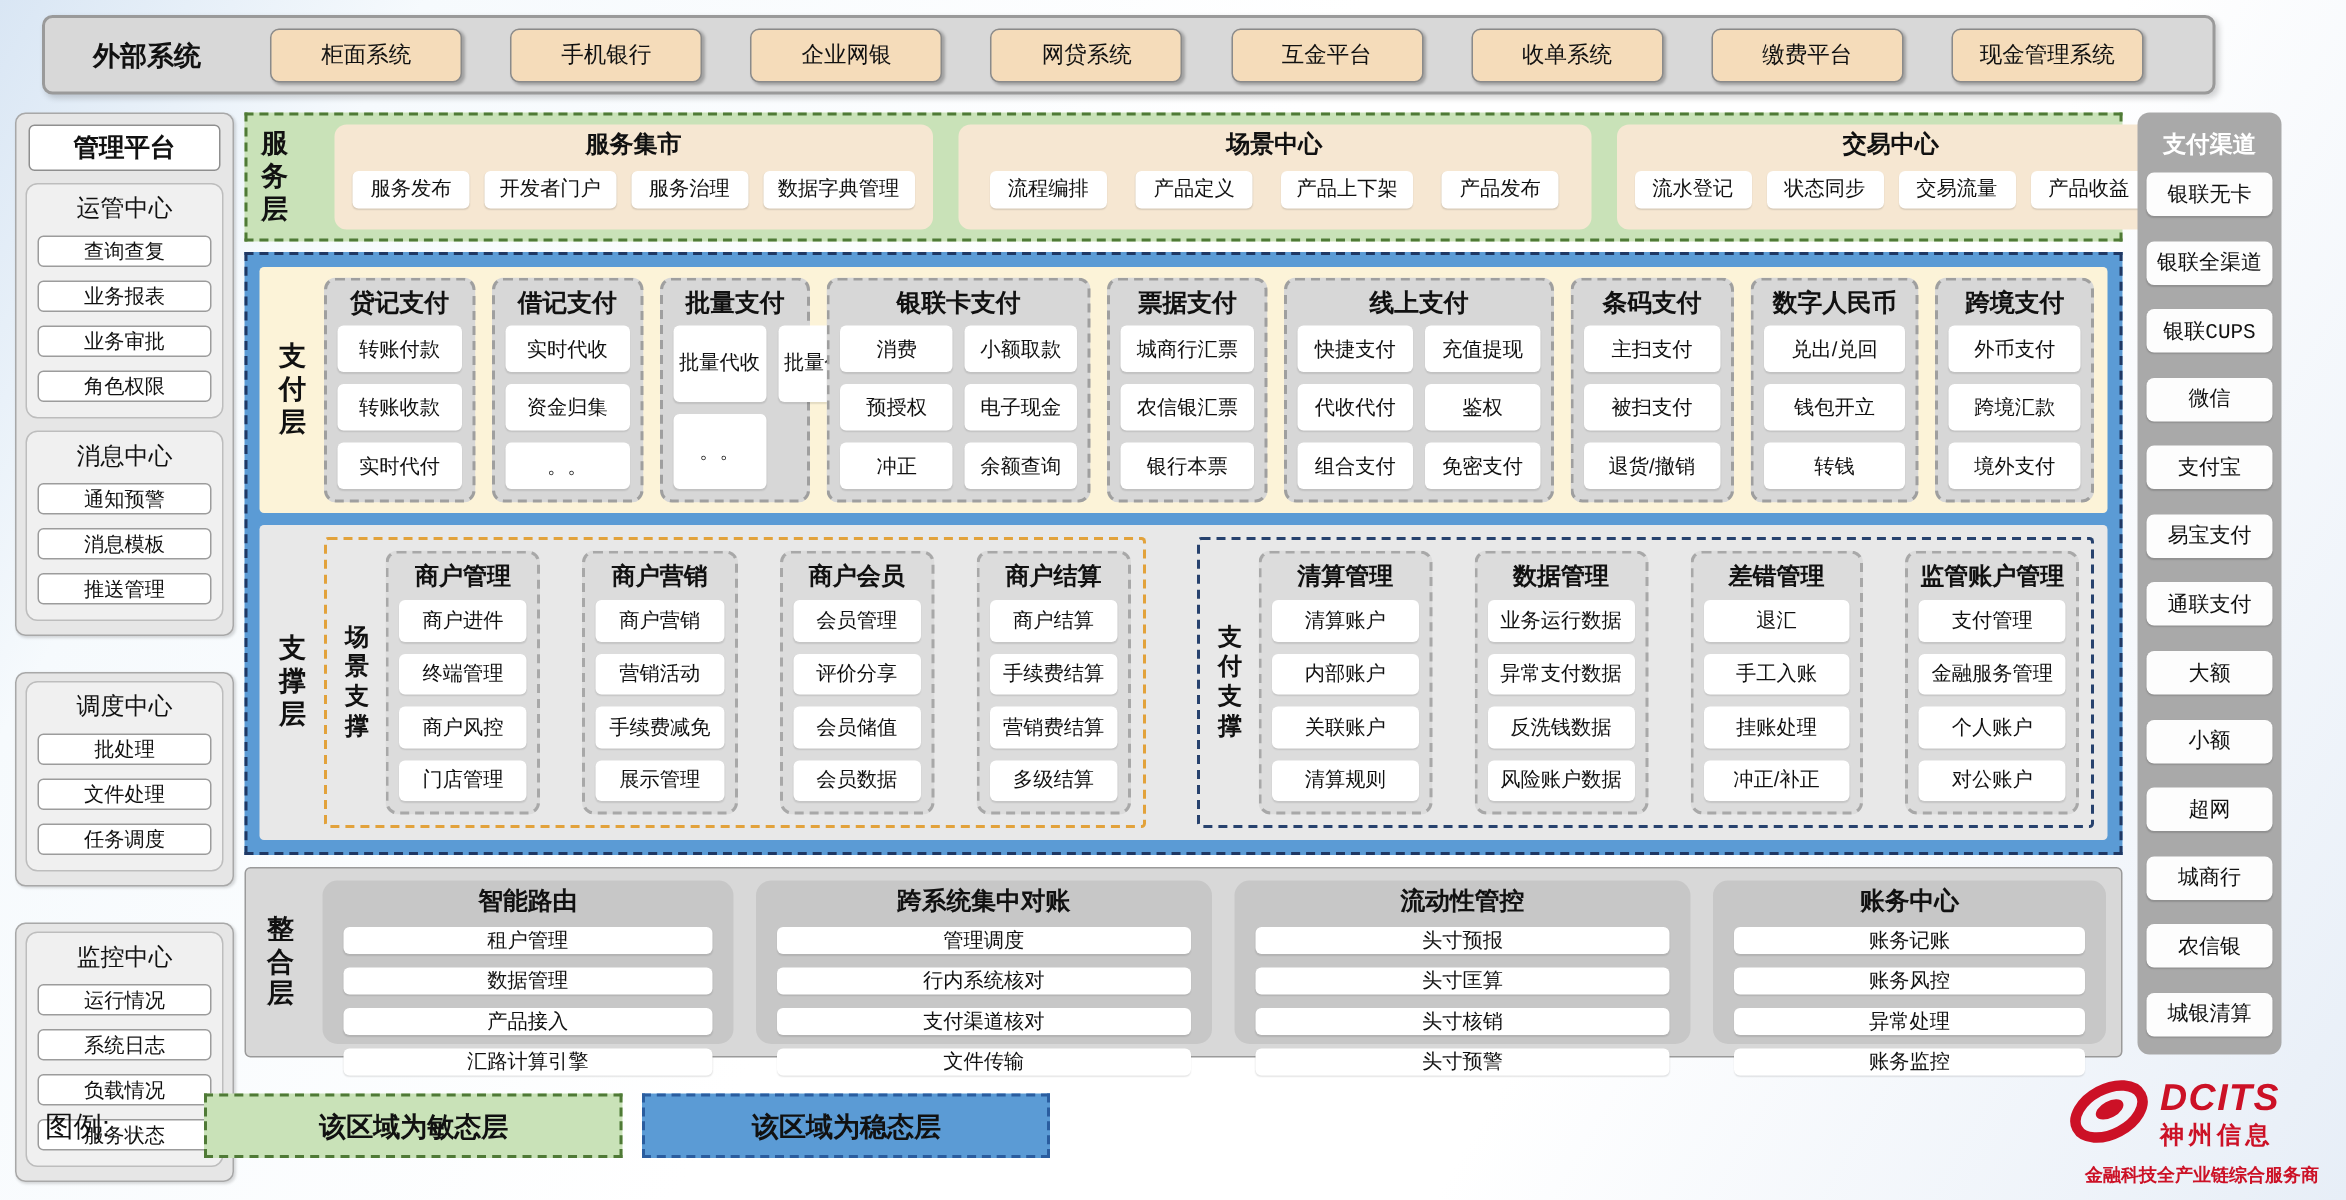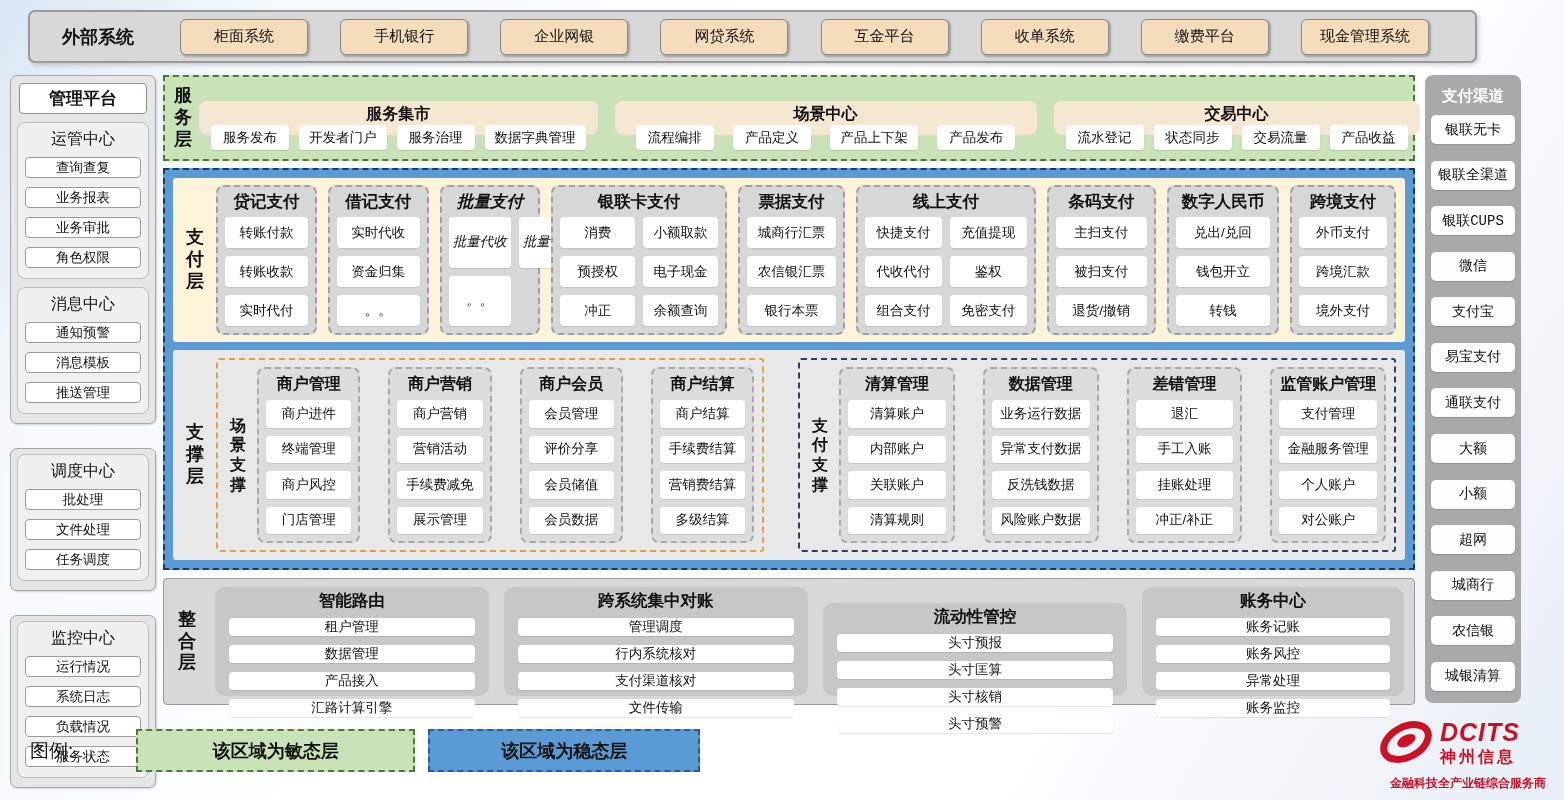--- a/index.html
+++ b/index.html
@@ -34,21 +34,21 @@
   
   .vlabel { font-weight:bold; display:flex; align-items:center; justify-content:center;
     text-align:center; line-height:1.22; }
   .vlabel > span { display:inline-block; word-break:break-all; }
   .main-vlabel { width:26px; font-size:18px; }
   .main-vlabel > span { width:20px; }
   .sub-vlabel { width:24px; font-size:16px; }
   .sub-vlabel > span { width:18px; }
   
   .service { position:absolute; left:163px; top:75px; width:1252px; height:86px;
-    background:#c9e2b8; border:2px dashed #4f7a36; display:flex; padding:24px 8px; }
+    background:#c9e2b8; border:2px dashed #4f7a36; display:flex; padding:6px 8px;gap:24px; }
   .svc-groups { flex:1; display:flex; gap:17px; margin-left:6px; }
   .svc-box { background:#f6e7d2; border-radius:8px; padding:3px 12px 8px; display:flex; flex-direction:column; }
   .svc-title { text-align:center; font-weight:bold; font-size:16px; white-space:nowrap; }
   .svc-items { display:flex; flex:1; align-items:center; justify-content:space-evenly; gap:10px; }
   .svc-btn { background:#fff; border-radius:4px; height:25px; padding:0 10px; min-width:78px;
     display:flex; align-items:center; justify-content:center; font-size:13.5px;
     box-shadow:0 1px 1px rgba(0,0,0,.12); white-space:nowrap; }
   
   .blue-box { position:absolute; left:163px; top:168px; width:1252px; height:402px;
     background:#5b9bd5; border:2.5px dashed #1f3864; padding:8px;
@@ -203,21 +203,21 @@
           </div>
         </div>
         <div class="pay-col" style="flex: 1 1 0px;">
           <div class="pay-col-title">借记支付</div>
           <div class="pay-col-items" style="grid-template-columns: 1fr;">
             <div class="fn-btn">实时代收</div>
             <div class="fn-btn">资金归集</div>
             <div class="fn-btn">。。</div>
           </div>
         </div>
-        <div class="pay-col" style="flex: 1 1 0px; font-style: italic;">
+        <div class="pay-col" style="flex: 1 1 0px;">
           <div class="pay-col-title">批量支付</div>
           <div class="pay-col-items" style="grid-template-columns: 1fr 1fr;">
             <div class="fn-btn">批量代收</div>
             <div class="fn-btn">批量代付</div>
             <div class="fn-btn">。。</div>
           </div>
         </div>
         <div class="pay-col" style="flex: 1.9 1 0px;">
           <div class="pay-col-title">银联卡支付</div>
           <div class="pay-col-items" style="grid-template-columns: 1fr 1fr;">
@@ -383,21 +383,21 @@
       </div>
       <div class="int-box" style="flex: 1.18 1 0px;">
         <div class="int-title">跨系统集中对账</div>
         <div class="int-items">
           <div class="fn-btn">管理调度</div>
           <div class="fn-btn">行内系统核对</div>
           <div class="fn-btn">支付渠道核对</div>
           <div class="fn-btn">文件传输</div>
         </div>
       </div>
-      <div class="int-box" style="flex: 1.18 1 0px; margin-top: 16px;">
+      <div class="int-box" style="flex: 1.18 1 0px;">
         <div class="int-title">流动性管控</div>
         <div class="int-items">
           <div class="fn-btn">头寸预报</div>
           <div class="fn-btn">头寸匡算</div>
           <div class="fn-btn">头寸核销</div>
           <div class="fn-btn">头寸预警</div>
         </div>
       </div>
       <div class="int-box" style="flex: 1 1 0px;">
         <div class="int-title">账务中心</div>

